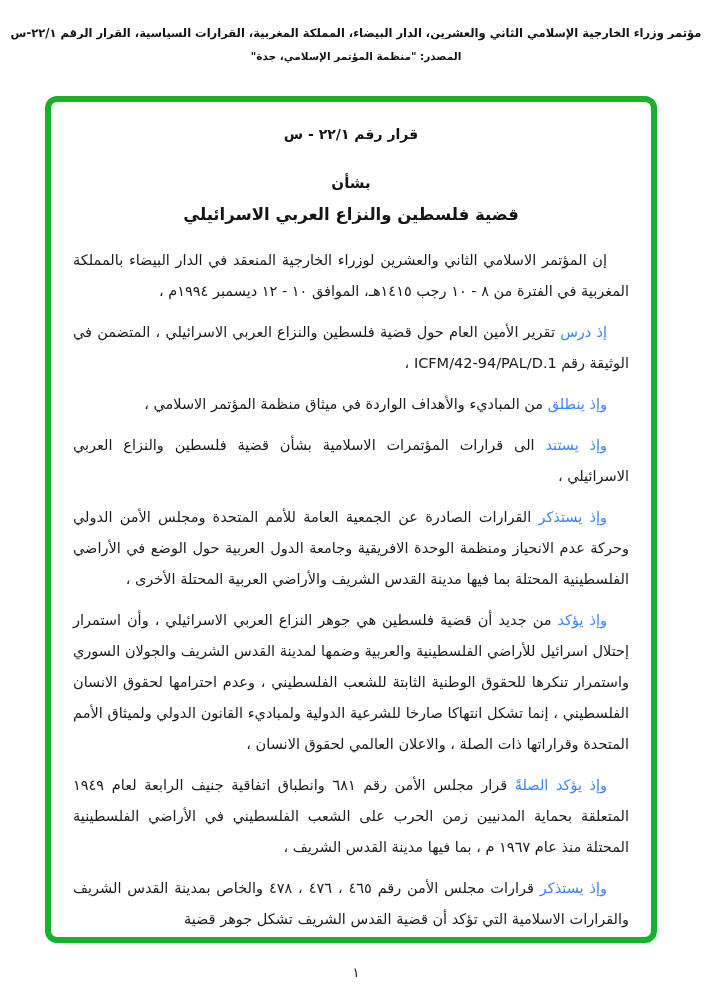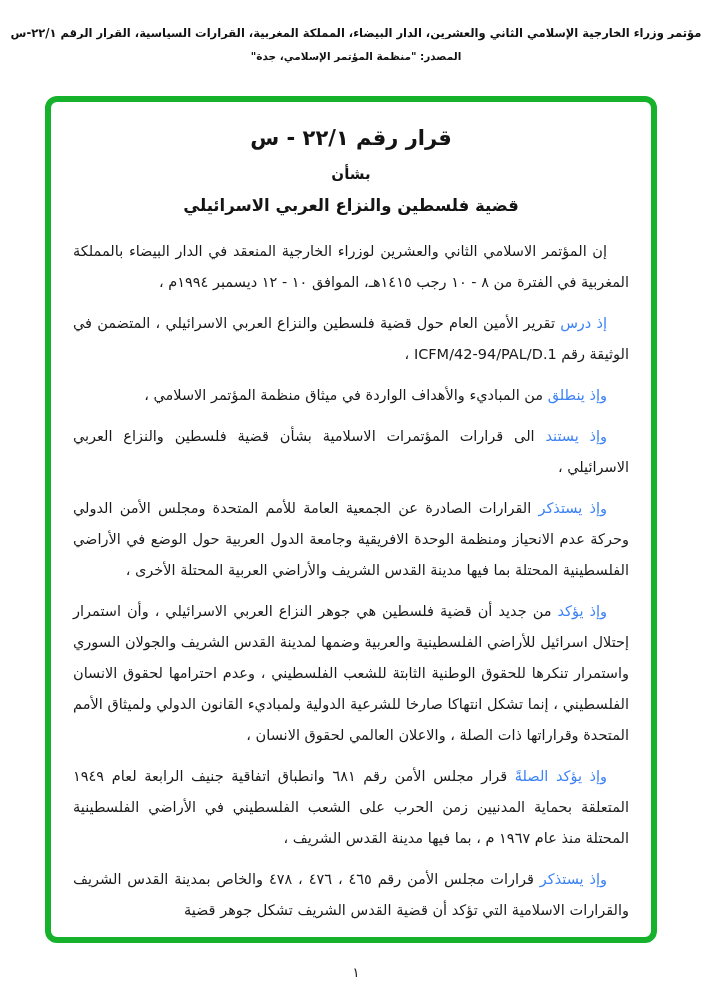--- a/index.html
+++ b/index.html
@@ -45,22 +45,22 @@
     border: 6px solid #17b22c;
     border-radius: 12px;
     padding: 24px 22px 0 22px;
     background: #ffffff;
   }
   .title-block {
     text-align: center;
     font-weight: bold;
     color: #141414;
   }
-  .title-block .t1 { font-size: 21px; }
-  .title-block .t2 { font-size: 15px;  margin-top: 15px; }
+  .title-block .t1 { font-size: 14px; }
+  .title-block .t2 { font-size: 15px;  margin-top: 32px; }
   .title-block .t3 { font-size: 16.5px; margin-top: 13px; }
   .doc-body {
     margin-top: 21px;
     font-size: 14.5px;
     line-height: 31px;
     text-align: justify;
     color: #1a1a1a;
   }
   .par {
     margin: 0 0 10px 0;

